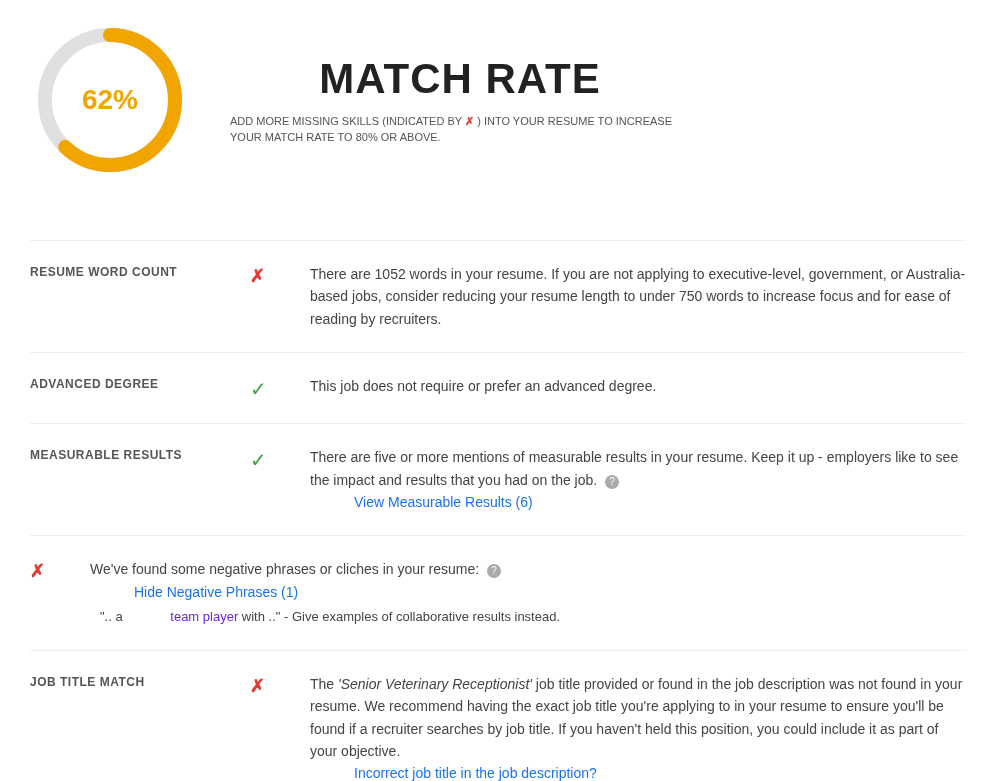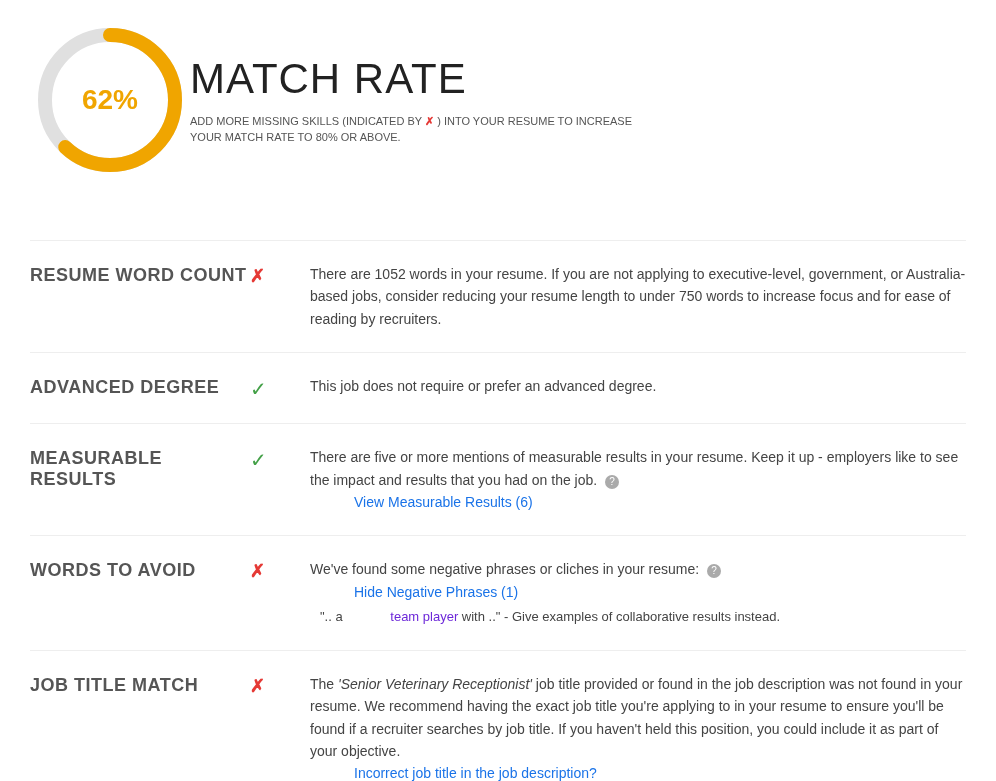--- a/index.html
+++ b/index.html
@@ -9,20 +9,21 @@
       color: #333;
       font-size: 14px;
       padding: 20px 30px;
       max-width: 996px;
     }
 
     
     .header-section {
       display: flex;
       align-items: center;
+      gap: 40px;
       margin-bottom: 40px;
       padding-bottom: 20px;
     }
 
     
     .donut-container {
       position: relative;
       width: 160px;
       height: 160px;
       flex-shrink: 0;
@@ -35,24 +36,25 @@
       top: 50%;
       left: 50%;
       transform: translate(-50%, -50%);
       font-size: 28px;
       font-weight: bold;
       color: #f0a500;
     }
 
     .match-rate-text h1 {
       font-size: 42px;
-      font-weight: 400;
+      font-weight: 700;
       color: #222;
       letter-spacing: 1px;
       text-transform: uppercase;
+      text-align: center;
     }
     .match-rate-text .subtitle {
       margin-top: 10px;
       font-size: 11px;
       color: #555;
       max-width: 460px;
       line-height: 1.5;
     }
     .subtitle .bold-upper {
       font-weight: normal;
@@ -71,21 +73,21 @@
     .row {
       display: flex;
       align-items: flex-start;
       padding: 22px 0;
       border-bottom: 1px solid #eee;
       gap: 0;
     }
     .row-label {
       width: 220px;
       flex-shrink: 0;
-      font-size: 18px;
+      font-size: 12px;
       font-weight: bold;
       color: #555;
       letter-spacing: 0.5px;
       text-transform: uppercase;
       padding-top: 2px;
     }
     .row-icon {
       width: 60px;
       flex-shrink: 0;
       display: flex;
@@ -192,21 +194,20 @@
     </div>
     <div class="row-content">
       <span>There are five or more mentions of measurable results in your resume. Keep it up - employers like to see the impact and results that you had on the job.</span>
       <span class="info-icon">?</span>
       <br>
       <a class="link-blue" href="#">View Measurable Results (6)</a>
     </div>
   </div>
 
   <div class="row">
-    <div class="row-label">WORDS TO AVOID</div>
     <div class="row-icon">
       <span class="icon-x">✗</span>
     </div>
     <div class="row-content">
       <span>We've found some negative phrases or cliches in your resume:</span>
       <span class="info-icon">?</span>
       <br>
       <a class="link-blue" href="#">Hide Negative Phrases (1)</a>
       <div class="negative-phrase">
         ".. a <a class="team-player link-blue" href="#">team player</a> with .." - Give examples of collaborative results instead.

